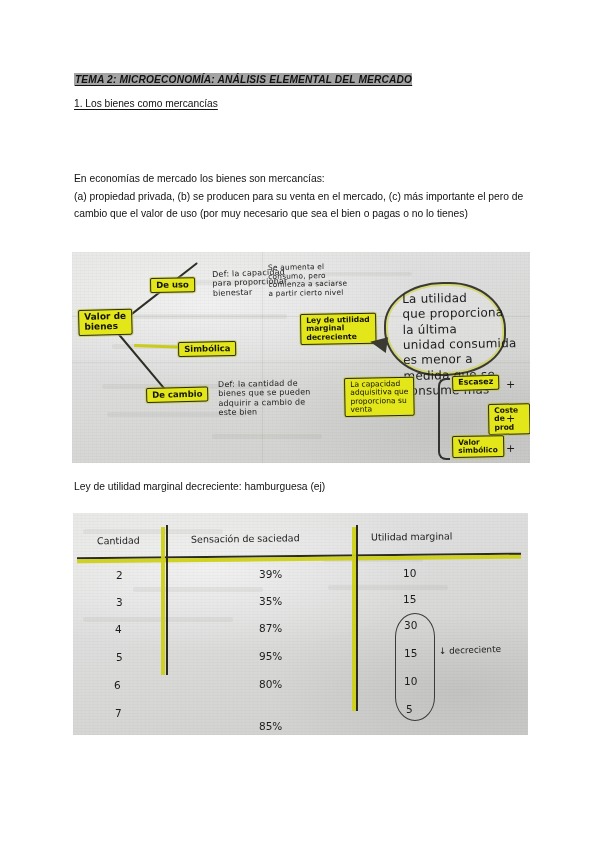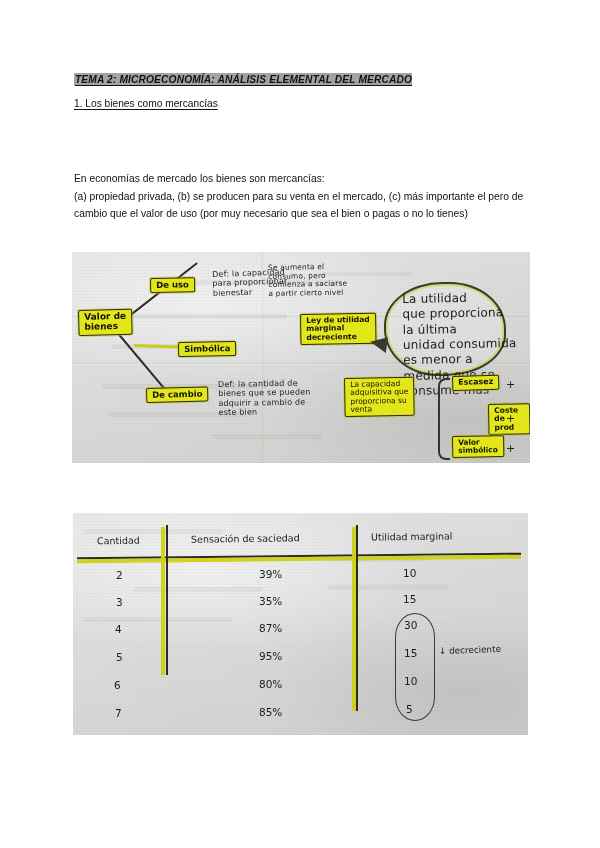--- a/index.html
+++ b/index.html
@@ -303,20 +303,21 @@
 
     <div class="hw-node multi" style="left:380px; top:152px; font-size:7.6px; transform: rotate(-1deg); margin-left: 36px;">Coste de
 prod</div>
     <div class="plus" style="left:434px; top:160px;">+</div>
 
     <div class="hw-node multi" style="left:380px; top:184px; font-size:7.4px; transform: rotate(-1deg);">Valor
 simbólico</div>
     <div class="plus" style="left:434px; top:190px;">+</div>
   </div>
 
+  <div class="caption">Ley de utilidad marginal decreciente: hamburguesa (ej)</div>
 
   <div class="photo" id="photo-table">
     <div class="paper"></div>
     <div class="grain"></div>
 
     <div class="bleed">
       <div style="position:absolute;left:10px;top:16px;width:140px;height:5px;background:#8a8a80;border-radius:2px;"></div>
       <div style="position:absolute;left:8px;top:44px;width:170px;height:5px;background:#8a8a80;border-radius:2px;"></div>
       <div style="position:absolute;left:60px;top:74px;width:130px;height:5px;background:#8a8a80;border-radius:2px;"></div>
       <div style="position:absolute;left:10px;top:104px;width:150px;height:5px;background:#8a8a80;border-radius:2px;"></div>
@@ -351,21 +352,21 @@
 
     <div class="t-cell" style="left:43px; top:138px;">5</div>
     <div class="t-cell" style="left:186px; top:137px;">95%</div>
     <div class="t-cell" style="left:331px; top:134px;">15</div>
 
     <div class="t-cell" style="left:41px; top:166px;">6</div>
     <div class="t-cell" style="left:186px; top:165px;">80%</div>
     <div class="t-cell" style="left:331px; top:162px;">10</div>
 
     <div class="t-cell" style="left:42px; top:194px;">7</div>
-    <div class="t-cell" style="left:186px; top:193px;">85%</div>
+    <div class="t-cell" style="left:186px; top:207px;">85%</div>
     <div class="t-cell" style="left:333px; top:190px;">5</div>
 
     <div class="oval-bracket" style="left:322px; top:100px; width:38px; height:106px; border-radius:50% / 22%;"></div>
 
     <div class="t-annot" style="left:366px; top:132px; transform: rotate(-2deg);">↓ decreciente</div>
   </div>
 
 </div>
 
 </body></html>

